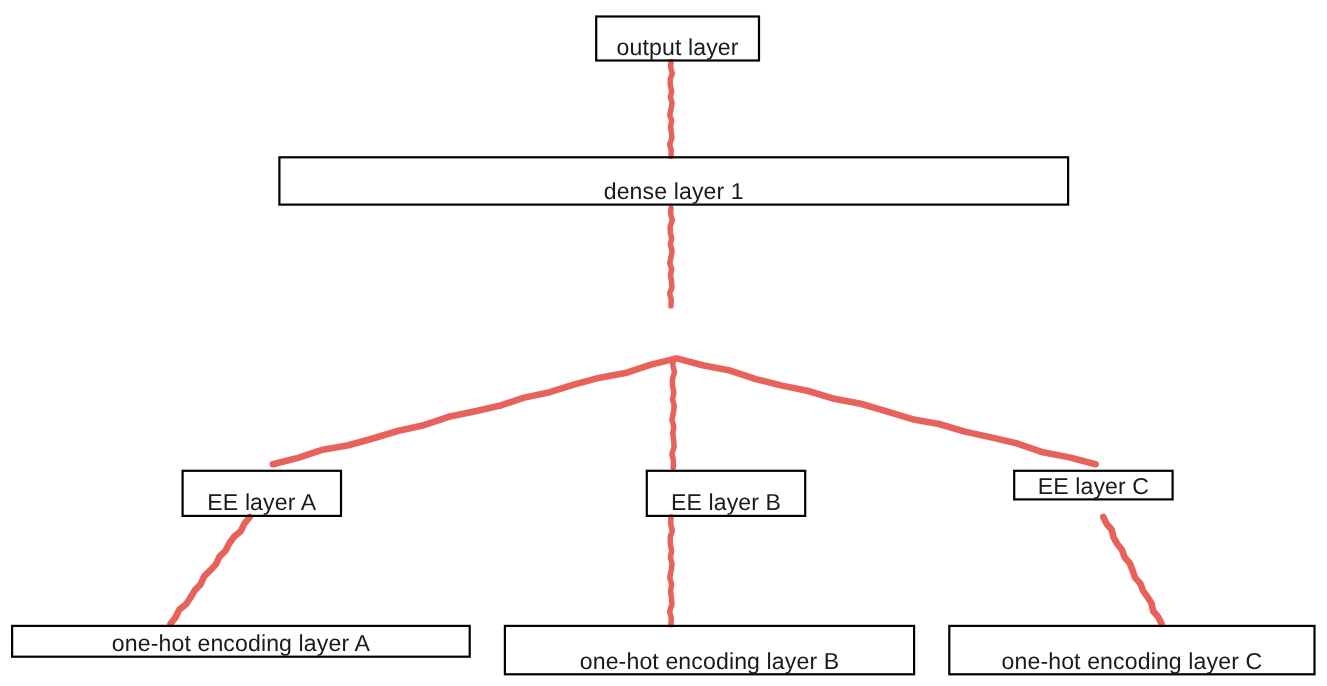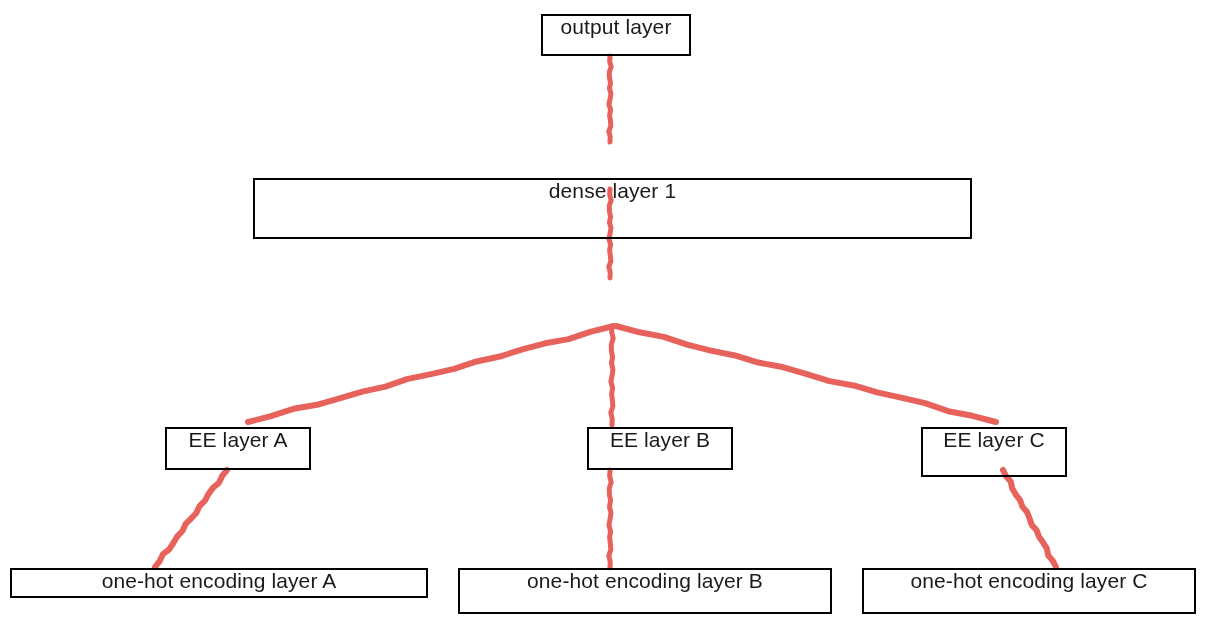--- a/index.html
+++ b/index.html
@@ -25,21 +25,21 @@
     width: 1206px;
     height: 624px;
     pointer-events: none;
   }
   .node-box {
     position: absolute;
     box-sizing: border-box;
     background: transparent;
     border: 2.5px solid #000000;
     display: flex;
-    align-items: flex-start;
+    align-items: flex-end;
     justify-content: center;
     z-index: 3;
   }
   .node-label {
     font-family: "Liberation Sans", sans-serif;
     font-size: 21px;
     line-height: 1;
     color: #1a1a1a;
     white-space: nowrap;
     letter-spacing: 0.1px;
@@ -60,34 +60,34 @@
         <path d="M155.00 567.00 L159.67 561.06 L163.02 554.15 L169.17 549.31 L173.32 542.99 L177.17 536.44 L182.47 530.98 L185.60 523.90 L191.07 518.55 L196.27 513.01 L199.55 506.04 L204.96 500.66 L208.52 493.89 L212.93 487.76 L218.95 482.83 L222.24 475.87 L227.00 470.00" stroke="#e8625c" stroke-width="6" stroke-linecap="round" stroke-linejoin="round" fill="none"></path>
         <path d="M610.00 568.00 L610.21 561.88 L608.78 555.75 L610.83 549.63 L610.40 543.50 L609.59 537.38 L610.59 531.25 L608.88 525.13 L610.08 519.00 L610.96 512.88 L609.44 506.75 L610.58 500.63 L609.40 494.50 L609.29 488.38 L611.18 482.25 L609.67 476.13 L610.00 470.00" stroke="#e8625c" stroke-width="5" stroke-linecap="round" stroke-linejoin="round" fill="none"></path>
         <path d="M1056.00 567.00 L1052.87 560.84 L1048.30 555.46 L1046.79 548.42 L1043.10 542.56 L1039.08 536.88 L1036.64 530.34 L1031.83 525.10 L1029.57 518.46 L1027.03 511.98 L1022.39 506.64 L1020.07 500.04 L1015.73 494.54 L1012.31 488.53 L1010.66 481.56 L1006.03 476.22 L1003.00 470.00" stroke="#e8625c" stroke-width="6" stroke-linecap="round" stroke-linejoin="round" fill="none"></path>
       </g>
   </svg>
 
   <div class="node-box" style="left: 541px; top: 14px; width: 150px; height: 42px; border-color: rgb(0, 0, 0);">
     <span class="node-label">output layer</span>
   </div>
 
-  <div class="node-box" style="left: 253px; top: 142px; width: 719px; height: 61px; border-color: rgb(0, 0, 0); margin-top: 36px;">
+  <div class="node-box" style="left: 253px; top: 142px; width: 719px; height: 45px; border-color: rgb(0, 0, 0);">
     <span class="node-label">dense layer 1</span>
   </div>
 
 
   <div class="node-box" style="left: 165px; top: 427px; width: 146px; height: 43px; border-color: rgb(0, 0, 0);">
     <span class="node-label">EE layer A</span>
   </div>
 
   <div class="node-box" style="left: 543px; top: 427px; width: 146px; height: 43px; border-color: rgb(0, 0, 0); margin-left: 44px;">
     <span class="node-label">EE layer B</span>
   </div>
 
-  <div class="node-box" style="left: 921px; top: 427px; width: 146px; height: 50px; border-color: rgb(0, 0, 0);">
+  <div class="node-box" style="left: 921px; top: 427px; width: 146px; height: 28px; border-color: rgb(0, 0, 0);">
     <span class="node-label">EE layer C</span>
   </div>
 
   <div class="node-box" style="left: 10px; top: 568px; width: 418px; height: 30px; border-color: rgb(0, 0, 0);">
     <span class="node-label">one-hot encoding layer A</span>
   </div>
 
   <div class="node-box" style="left: 458px; top: 568px; width: 374px; height: 46px; border-color: rgb(0, 0, 0);">
     <span class="node-label">one-hot encoding layer B</span>
   </div>

